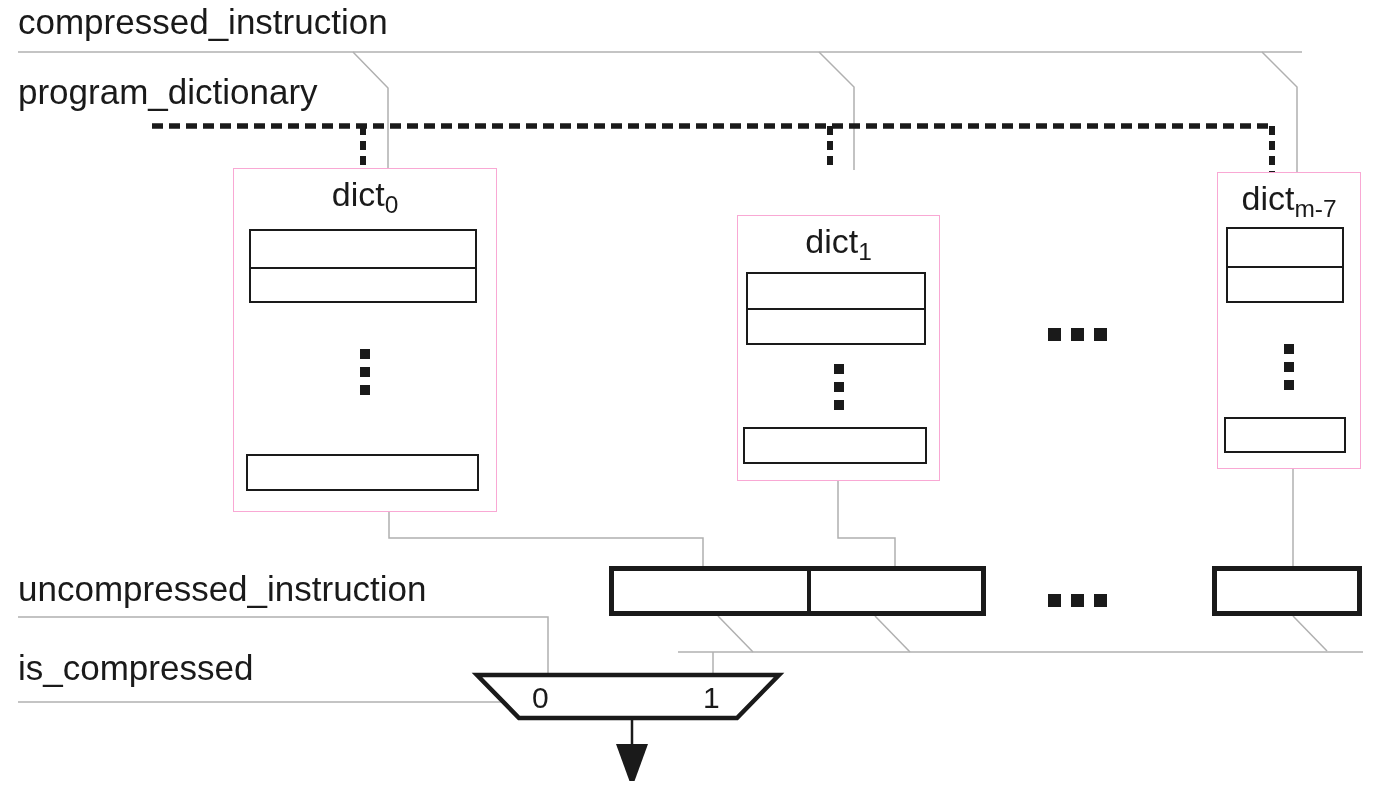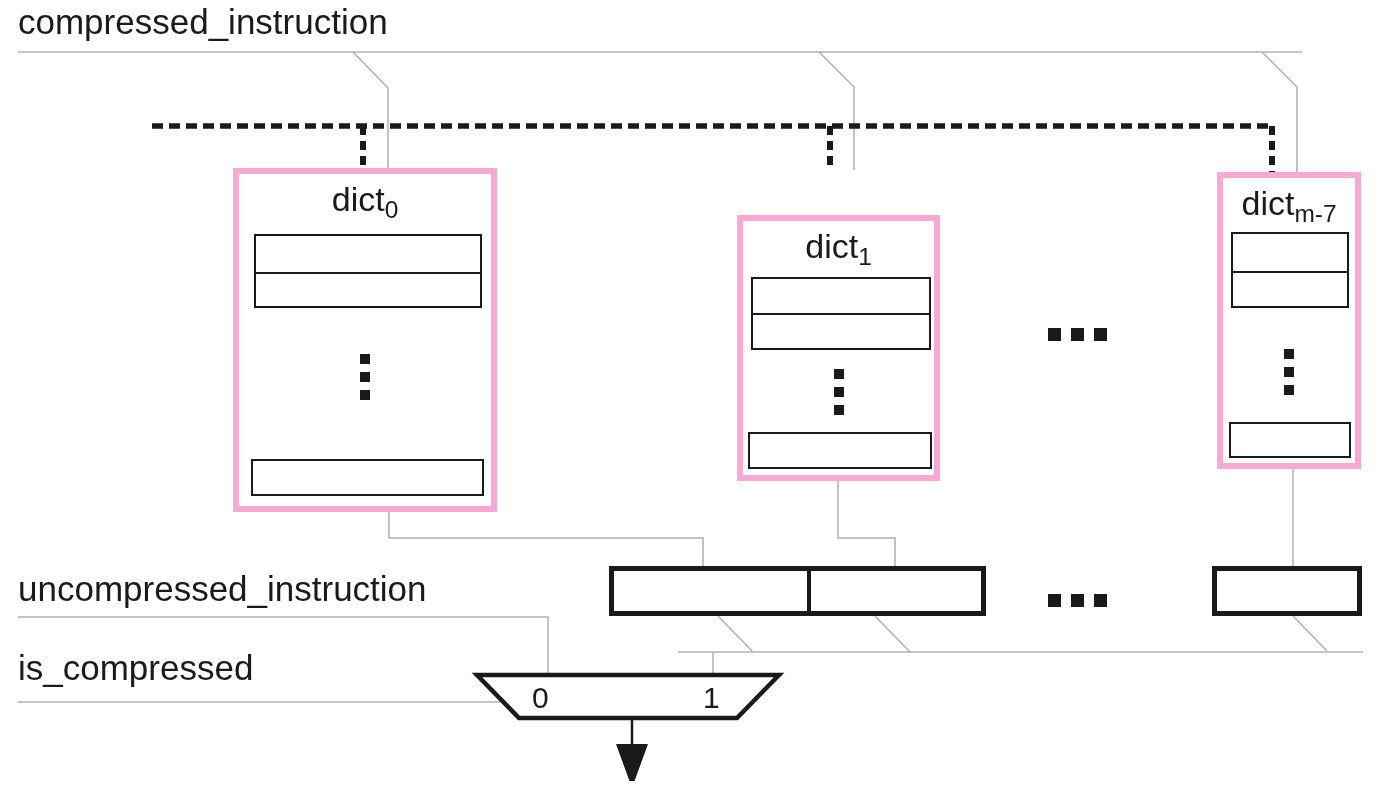--- a/index.html
+++ b/index.html
@@ -15,21 +15,21 @@
   svg.wires { position: absolute; left: 0; top: 0; }
   .label {
     position: absolute;
     font-size: 35px;
     line-height: 1.1;
     color: #1a1a1a;
     white-space: nowrap;
   }
   .dict-box {
     position: absolute;
-    border: 6px solid #f9a8d4;
+    border: 1px solid #f9a8d4;
     background: #ffffff;
     box-sizing: border-box;
   }
   .dict-title {
     position: absolute;
     left: 0; right: 0; top: 6px;
     text-align: center;
     font-size: 34px;
     white-space: nowrap;
   }
@@ -110,20 +110,21 @@
 
     <path d="M18 702 H502" stroke="#b0b0b0" stroke-width="1.5" fill="none"></path>
 
     <polygon points="477,675 779,675 737,718 519,718" fill="#ffffff" stroke="#1a1a1a" stroke-width="4.5" stroke-linejoin="miter"></polygon>
 
     <path d="M632 720 V745" stroke="#1a1a1a" stroke-width="2.5" fill="none"></path>
     <polygon points="616,744 648,744 632,788" fill="#1a1a1a"></polygon>
   </svg>
 
   <div class="label" style="left:18px; top:3px;">compressed_instruction</div>
+  <div class="label" style="left:18px; top:73px;">program_dictionary</div>
   <div class="label" style="left:18px; top:649px;">is_compressed</div>
   <div class="label" style="left:18px; top:570px;">uncompressed_instruction</div>
 
   <div class="dict-box" style="left:233px; top:168px; width:264px; height:344px;">
     <div class="dict-title"><span>dict</span><sub>0</sub></div>
     <div class="slot" style="left:15px; top:60px; width:228px; height:74px;">
       <div class="slot-divider" style="top:36px;"></div>
     </div>
     <div class="v-dots" style="top:180px;">
       <div class="sq"></div>

